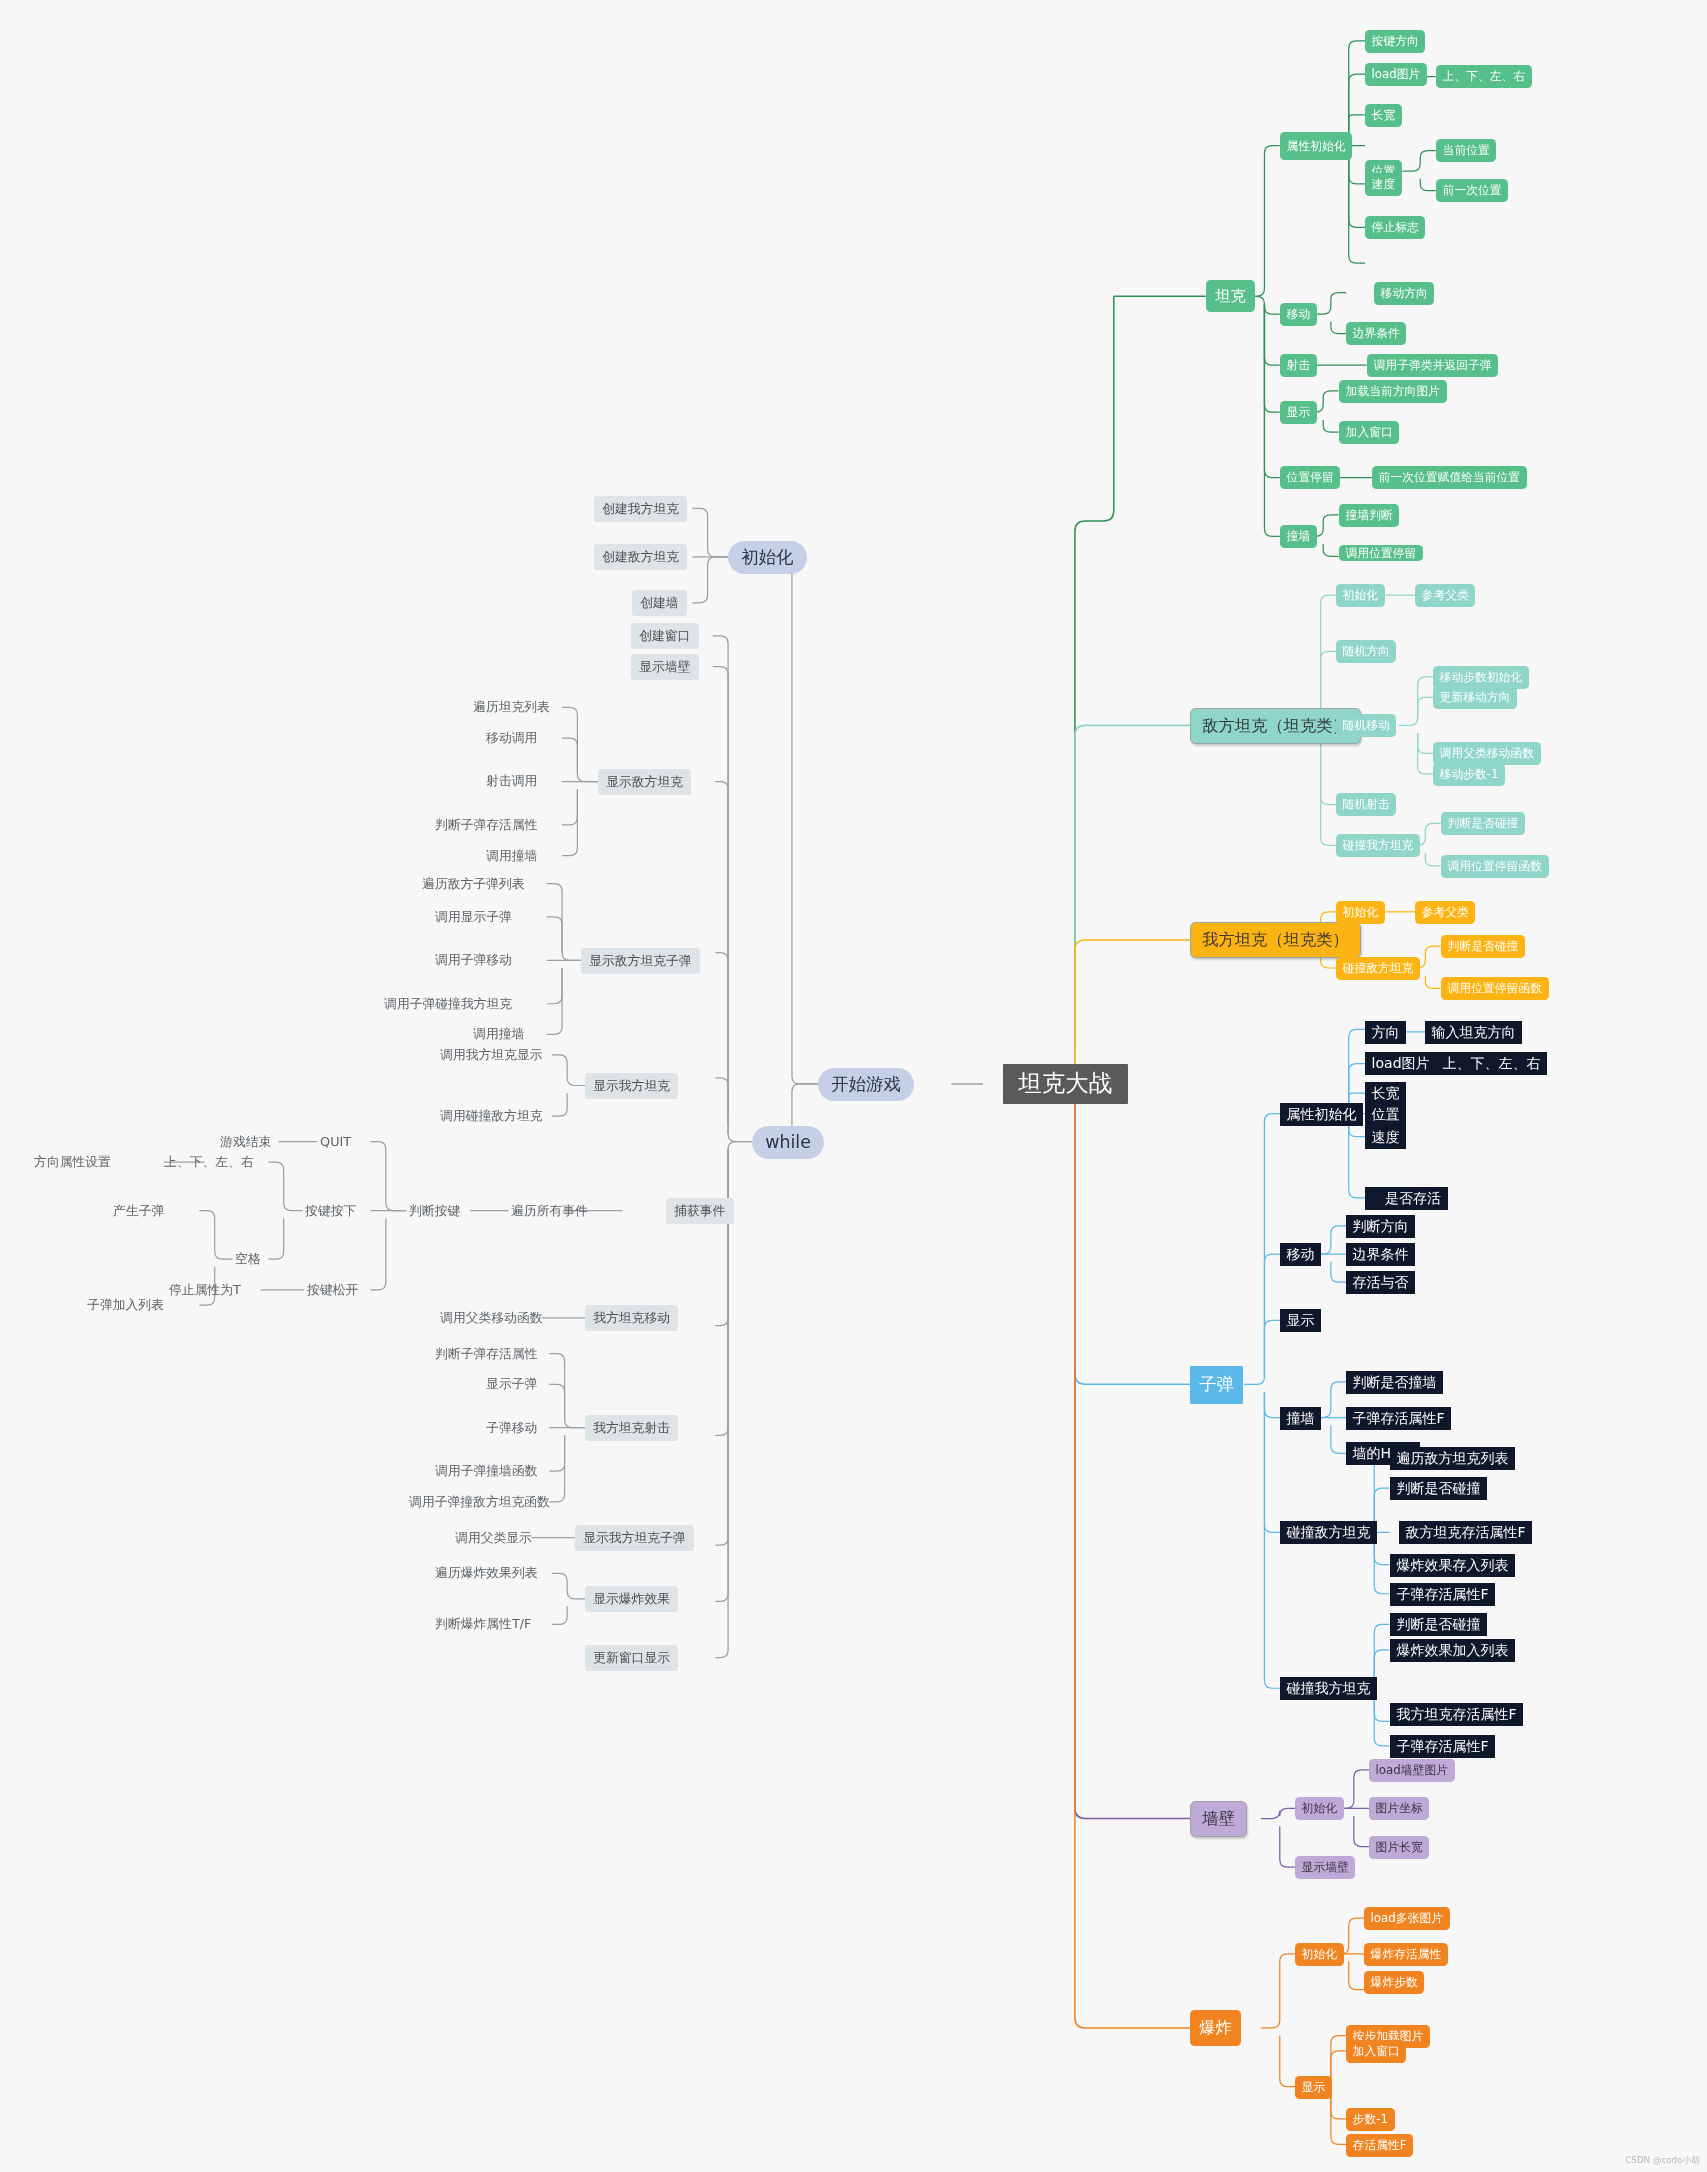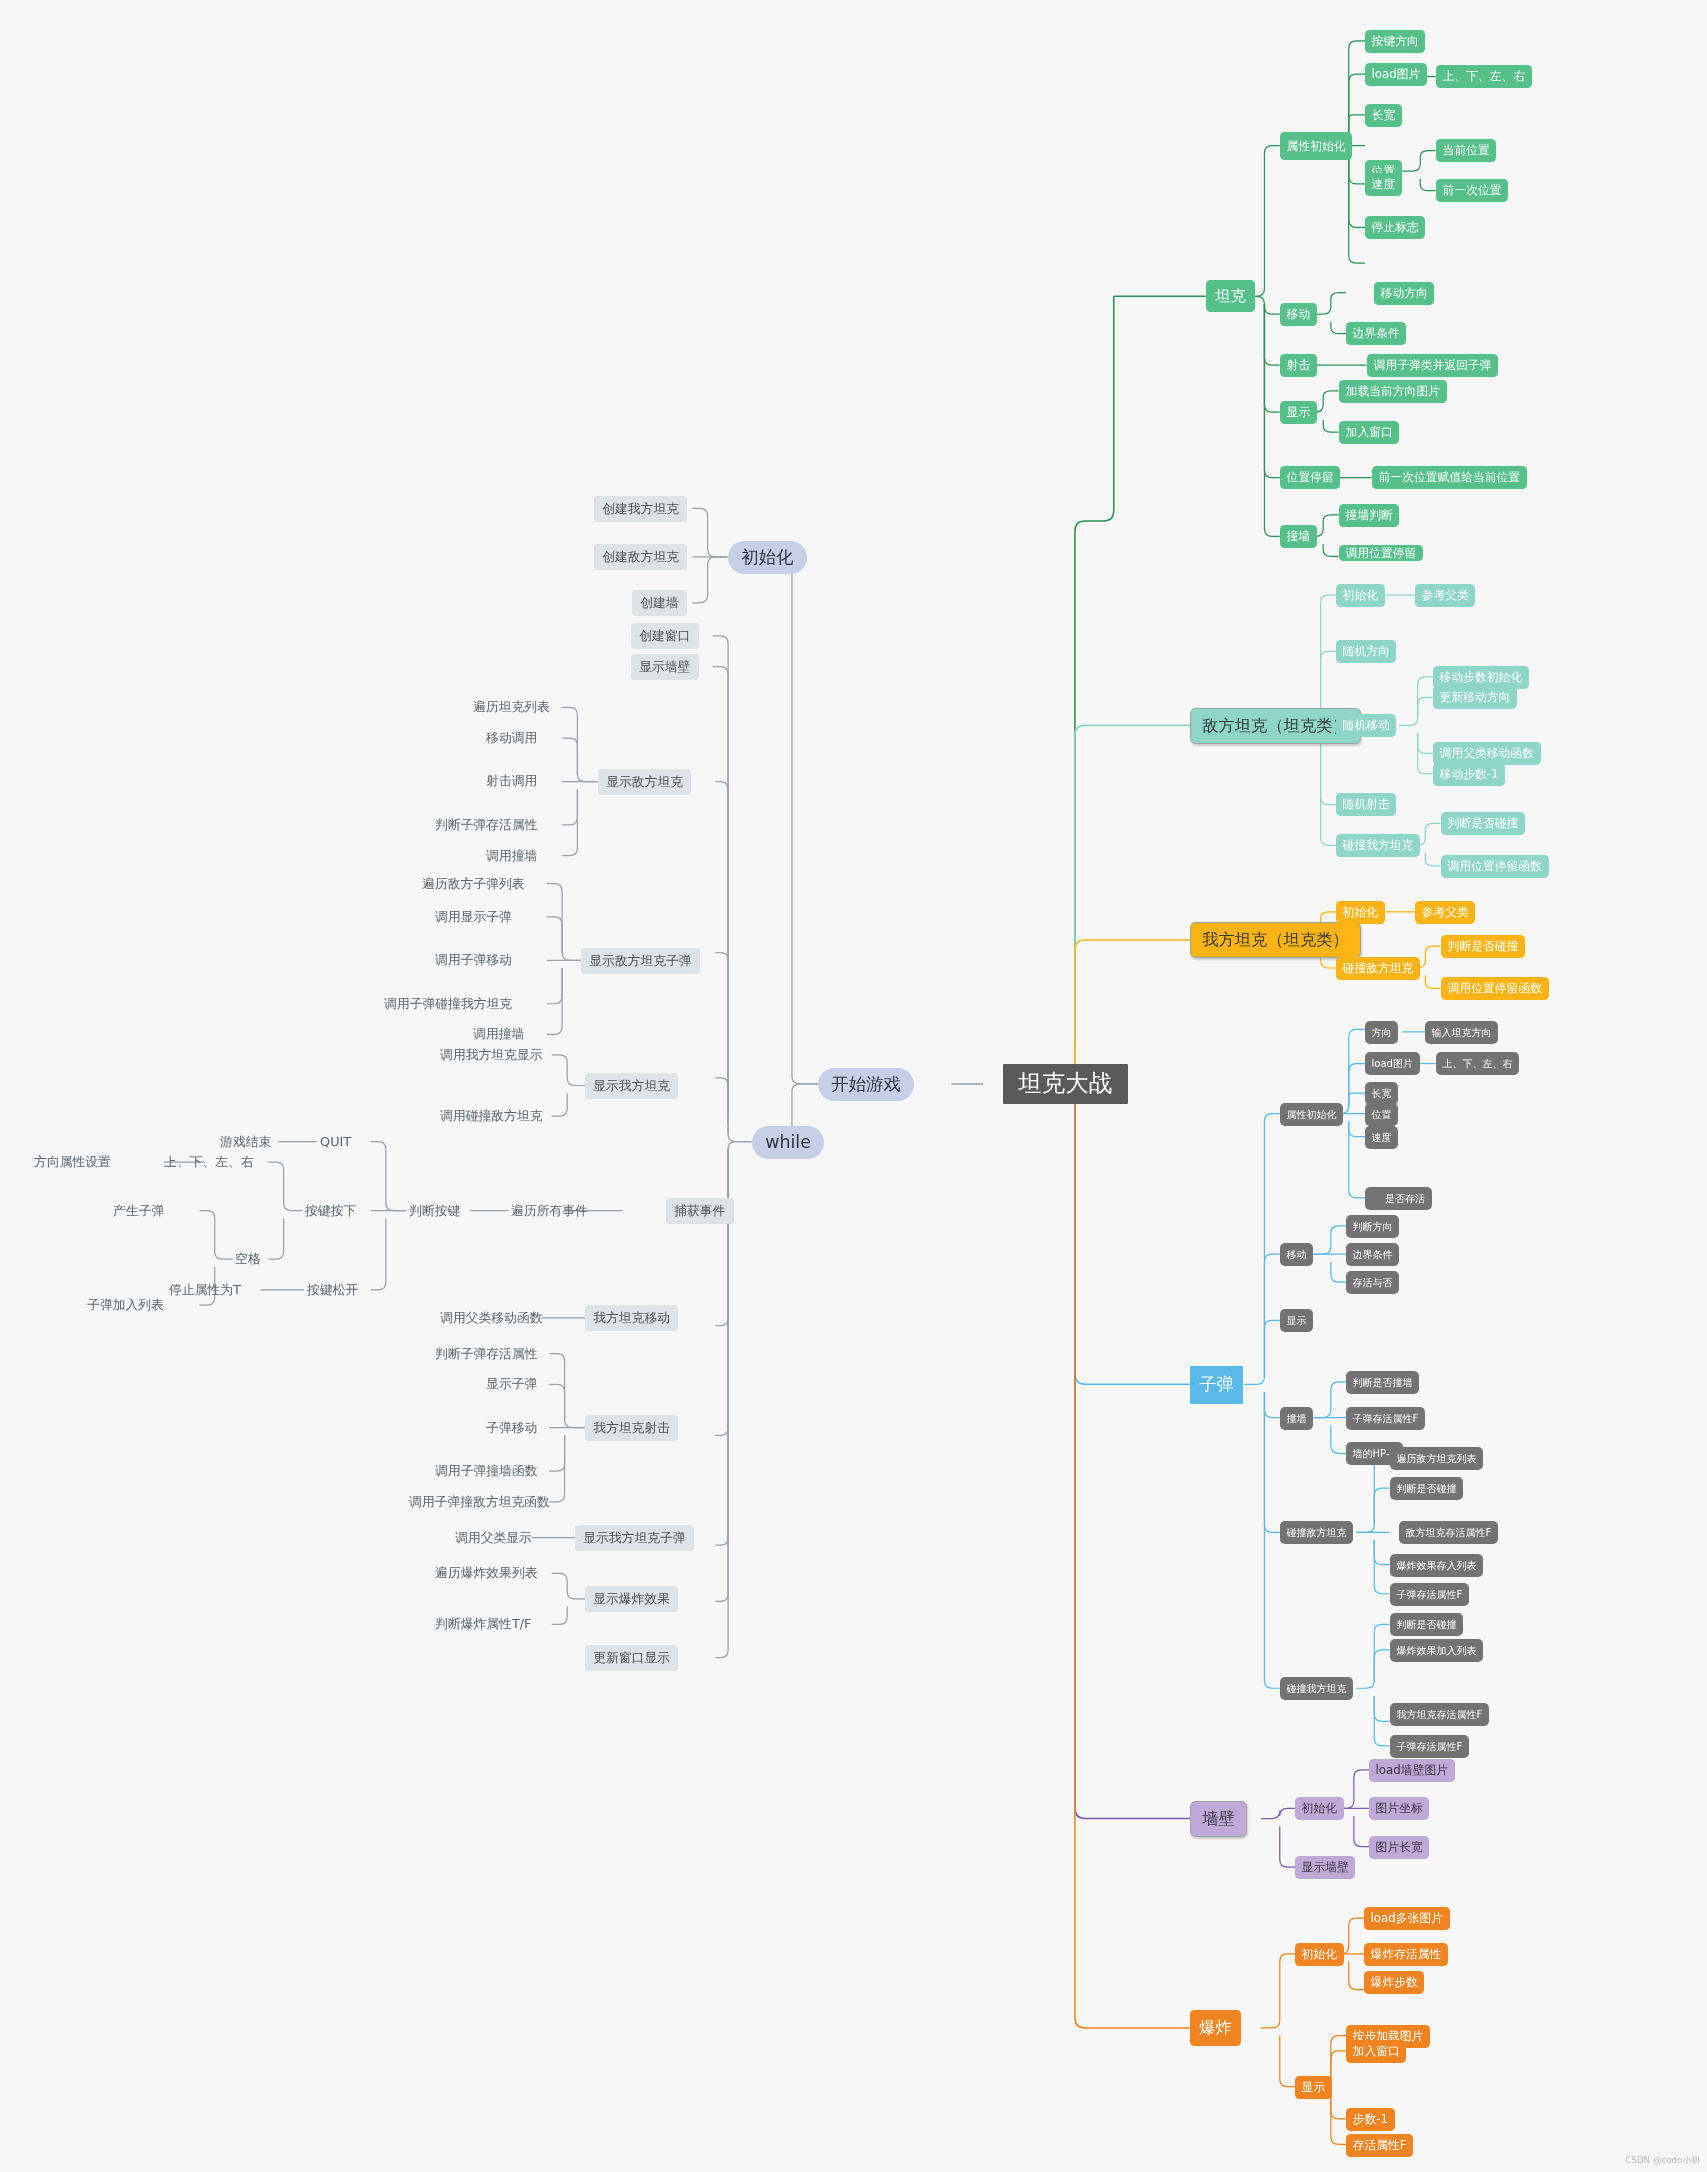--- a/index.html
+++ b/index.html
@@ -14,21 +14,21 @@
   .n-grey{background:#dde3e6;color:#4a5055;font-size:12.8px;border-radius:3.6px;padding:0 8.2px;}
   .n-plain{background:transparent;color:#5c6267;font-size:12.8px;padding:0 3.1px;}
   .n-green{background:#57c08a;color:#ffffff;font-size:11.8px;border-radius:4.6px;padding:0 6.6px;}
   .n-greenroot{background:#57c08a;color:#ffffff;font-size:15.3px;border-radius:4.6px;padding:0 9.2px;}
   .n-teal{background:#8fd6c9;color:#ffffff;font-size:11.8px;border-radius:4.6px;padding:0 6.6px;}
   .n-tealroot{background:#8fd6c9;color:#333a3c;font-size:16.3px;border-radius:5.6px;padding:0 11.2px;
               border:1px solid #9aa3a6;box-shadow:1px 1.5px 2px rgba(0,0,0,.18);}
   .n-amber{background:#fcb415;color:#ffffff;font-size:11.8px;border-radius:4.6px;padding:0 6.6px;}
   .n-amberroot{background:#fcb415;color:#3d3a30;font-size:16.3px;border-radius:5.6px;padding:0 11.2px;
                border:1px solid #9aa3a6;box-shadow:1px 1.5px 2px rgba(0,0,0,.18);}
-  .n-sky{background:#737373;color:#ffffff;font-size:10px;border-radius:5px;padding:0 6.6px;}
+  .n-sky{background:#0f172a;color:#ffffff;font-size:14px;border-radius:0;padding:0 6.6px;}
   .n-skyroot{background:#5ab9e8;color:#ffffff;font-size:17.4px;border-radius:1px;padding:0 9.2px;}
   .n-purple{background:#bfa9d6;color:#3b3445;font-size:11.8px;border-radius:4.6px;padding:0 6.6px;}
   .n-purpleroot{background:#bfa9d6;color:#3b3445;font-size:16.3px;border-radius:5.6px;padding:0 11.2px;
                 border:1px solid #9aa3a6;box-shadow:1px 1.5px 2px rgba(0,0,0,.18);}
   .n-orange{background:#ef8420;color:#ffffff;font-size:11.8px;border-radius:4.6px;padding:0 6.6px;}
   .n-orangeroot{background:#ef8420;color:#ffffff;font-size:16.3px;border-radius:4.6px;padding:0 9.2px;}
   .watermark{position:absolute;right:8.2px;bottom:5.1px;font-size:8.7px;color:#b9b9b9;}
 </style>
 </head>
 <body>

